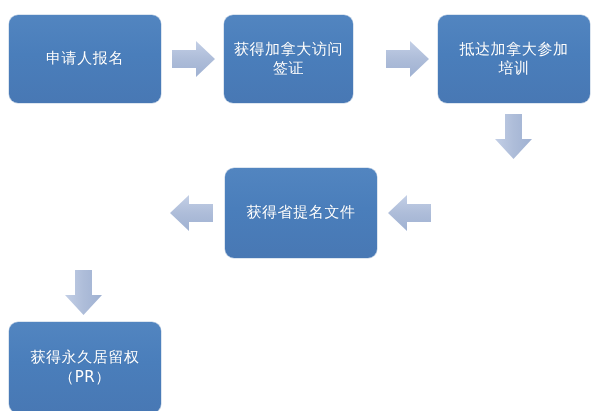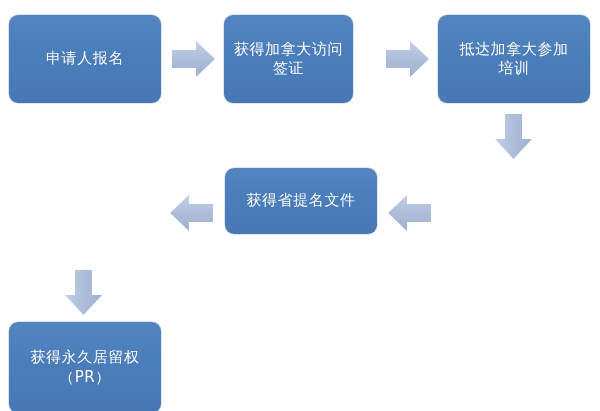--- a/index.html
+++ b/index.html
@@ -49,21 +49,21 @@
   .arrow {
     position: absolute;
   }
   .arrow svg { display: block; }
 
   
   #n1 { left: 9px;   top: 7px;   width: 152px; height: 88px; }
   #n2 { left: 224px; top: 7px;   width: 129px; height: 88px; }
   #n3 { left: 438px; top: 7px;   width: 152px; height: 88px; }
   #n4 { left: 438px; top: 160px; width: 152px; height: 90px; font-size: 14.5px; }
-  #n5 { left: 225px; top: 160px; width: 152px; height: 66px; }
+  #n5 { left: 225px; top: 160px; width: 152px; height: 90px; }
   #n6 { left: 8px;   top: 160px; width: 152px; height: 90px; }
   #n7 { left: 9px;   top: 314px; width: 152px; height: 91px; }
 
   
   #a1 { left: 172px; top: 32px; width: 44px; height: 38px; }
   #a2 { left: 386px; top: 32px; width: 44px; height: 38px; }
   #a3 { left: 495px; top: 106px; width: 38px; height: 46px; }
   #a4 { left: 388px; top: 186px; width: 44px; height: 38px; }
   #a5 { left: 170px; top: 186px; width: 44px; height: 38px; }
   #a6 { left: 65px;  top: 262px; width: 38px; height: 46px; }

